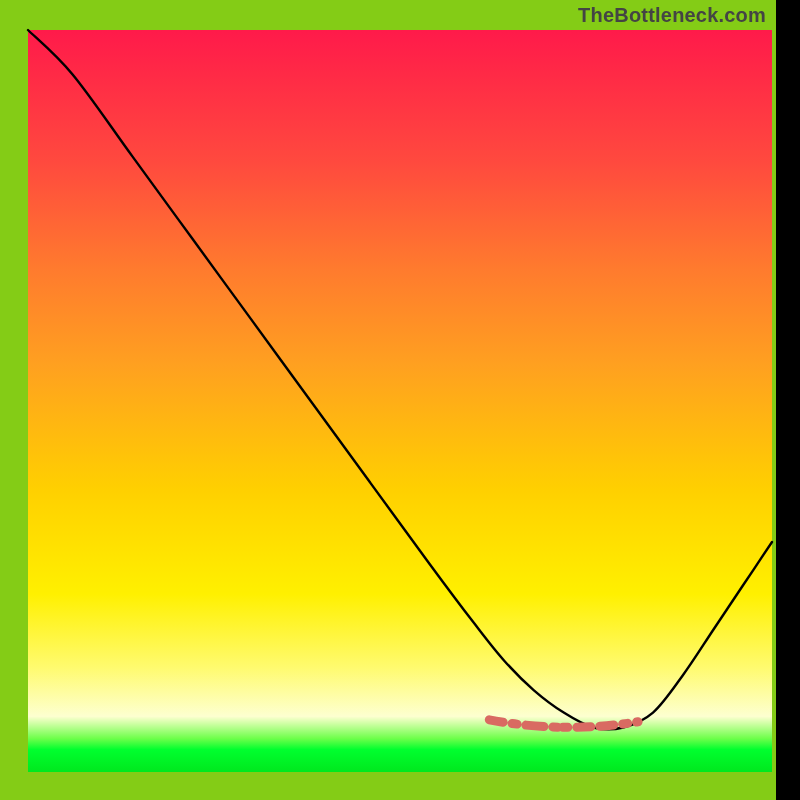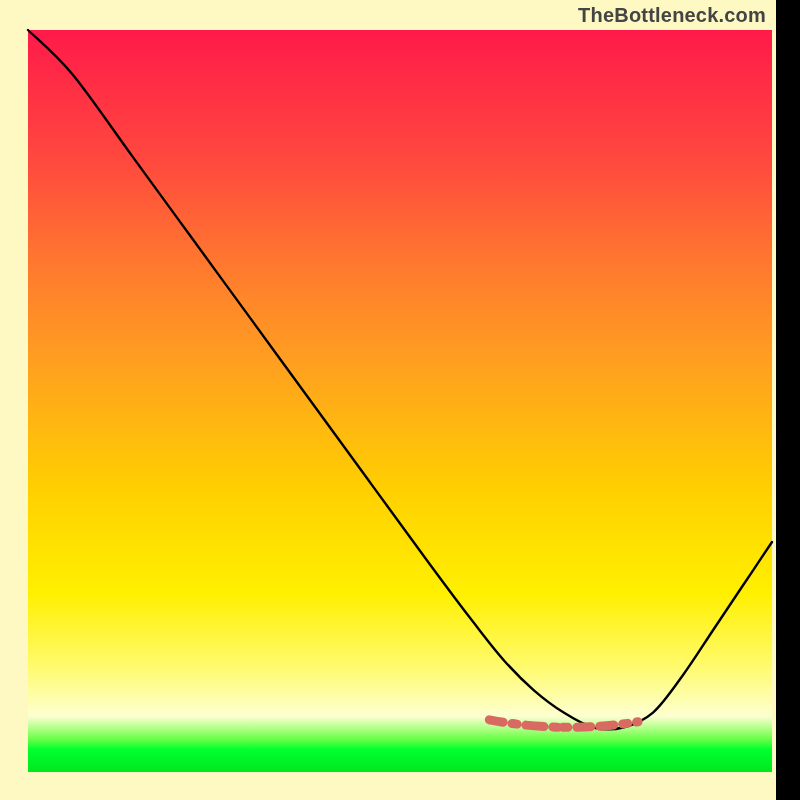--- a/index.html
+++ b/index.html
@@ -8,21 +8,21 @@
     width: 800px;
     height: 800px;
     background: #000;
     font-family: Arial, Helvetica, sans-serif;
     overflow: hidden;
   }
   .frame {
     position: relative;
     width: 776px;
     height: 800px;
-    background: #fef9c3;
+    background: #84cc16;
   }
   .watermark {
     position: absolute;
     top: 4px;
     right: 10px;
     color: #444;
     font-size: 20px;
     font-weight: 600;
     letter-spacing: 0.2px;
     user-select: none;

